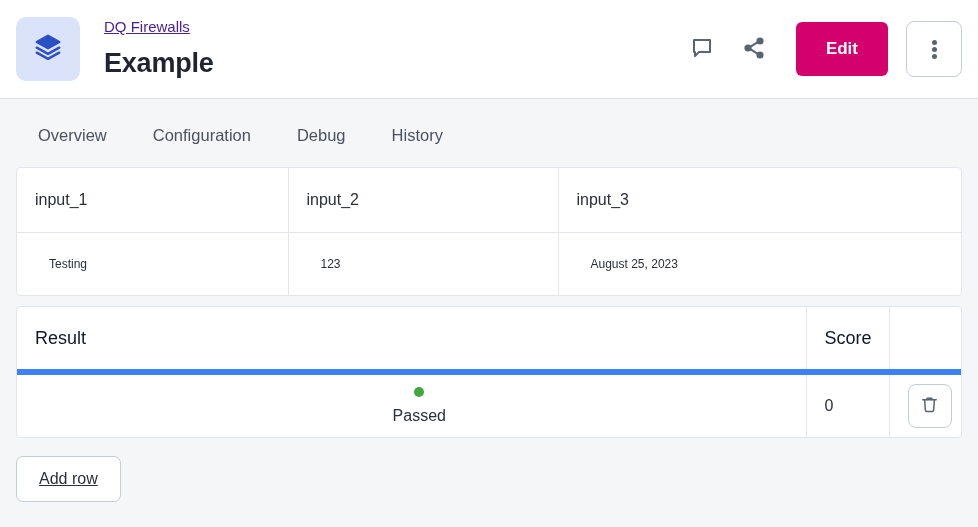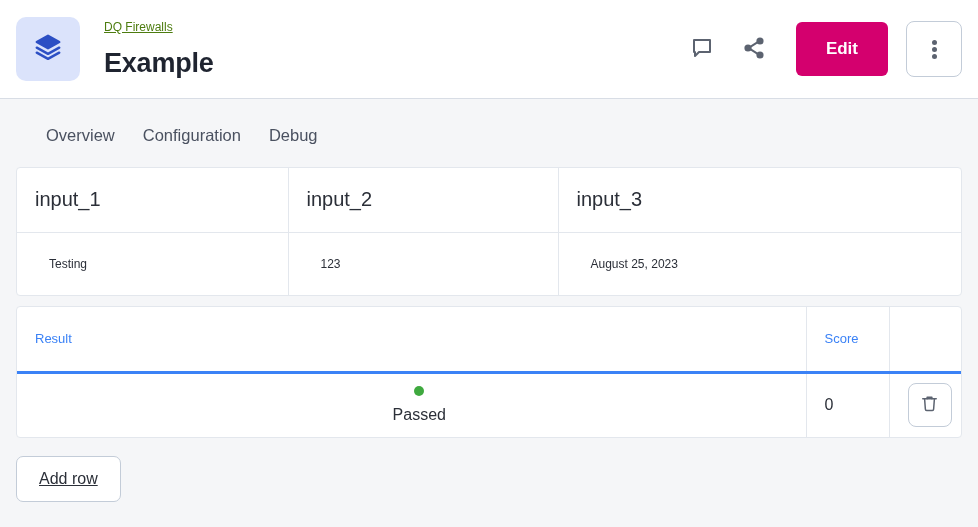--- a/index.html
+++ b/index.html
@@ -35,23 +35,23 @@
     align-items: center;
     justify-content: center;
   }
   .title-block {
     margin-left: 24px;
     display: flex;
     flex-direction: column;
     justify-content: center;
   }
   .breadcrumb-link {
-    font-size: 12px;
+    font-size: 15px;
     line-height: 18px;
-    color: #4d7c0f;
+    color: #4c1d95;
     cursor: pointer;
     width: max-content;
   }
   .page-title {
     font-size: 27px;
     line-height: 34px;
     font-weight: 700;
     color: #1f2430;
     margin-top: 10px;
     letter-spacing: -0.2px;
@@ -106,22 +106,22 @@
     background: #5c6370;
     display: block;
     margin: 2px 0;
   }
 
   
   .tabs {
     display: flex;
     align-items: flex-end;
     height: 58px;
-    padding: 0 32px;
-    gap: 0;
+    padding: 0 24px;
+    gap: 18px;
   }
   .tab {
     position: relative;
     font-size: 16.5px;
     color: #4a5160;
     padding: 0 14px 12px 14px;
     cursor: pointer;
     white-space: nowrap;
     line-height: 20px;
   }
@@ -157,41 +157,41 @@
     font-weight: 400;
     border-right: 1px solid #e3e7ed;
     vertical-align: middle;
   }
   th:last-child, td:last-child { border-right: none; }
 
   
   .inputs-table th {
     height: 64px;
     padding: 0 18px;
-    font-size: 20px;
+    font-size: 16px;
     color: #2b2f38;
     border-bottom: 1px solid #e3e7ed;
   }
   .inputs-table td {
     height: 63px;
     padding: 0 18px 0 32px;
     font-size: 12px;
     color: #2b2f38;
   }
   .col-1 { width: 271px; }
   .col-2 { width: 270px; }
   .col-3 { width: auto; }
 
   
   .result-table th {
     height: 65px;
     padding: 0 18px;
-    font-size: 13px;
-    color: #3b82f6;
-    border-bottom: 3px solid #3b82f6;
+    font-size: 18px;
+    color: #0f172a;
+    border-bottom: 6px solid #3b82f6;
   }
   .result-table td {
     height: 65px;
     padding: 0 18px;
     font-size: 16px;
     color: #2b2f38;
   }
   .rcol-1 { width: 789px; }
   .rcol-2 { width: 83px; }
   .rcol-3 { width: auto; }
@@ -295,20 +295,21 @@
       </span>
     </button>
 
   </div>
 </div>
 
 <div class="tabs">
   <div class="tab">Overview</div>
   <div class="tab">Configuration</div>
   <div class="tab">Debug</div>
+  <div class="tab">History</div>
 </div>
 
 <div class="table-wrap">
   <table class="inputs-table">
     <thead>
       <tr>
         <th class="col-1">input_1</th>
         <th class="col-2">input_2</th>
         <th class="col-3">input_3</th>
       </tr>

